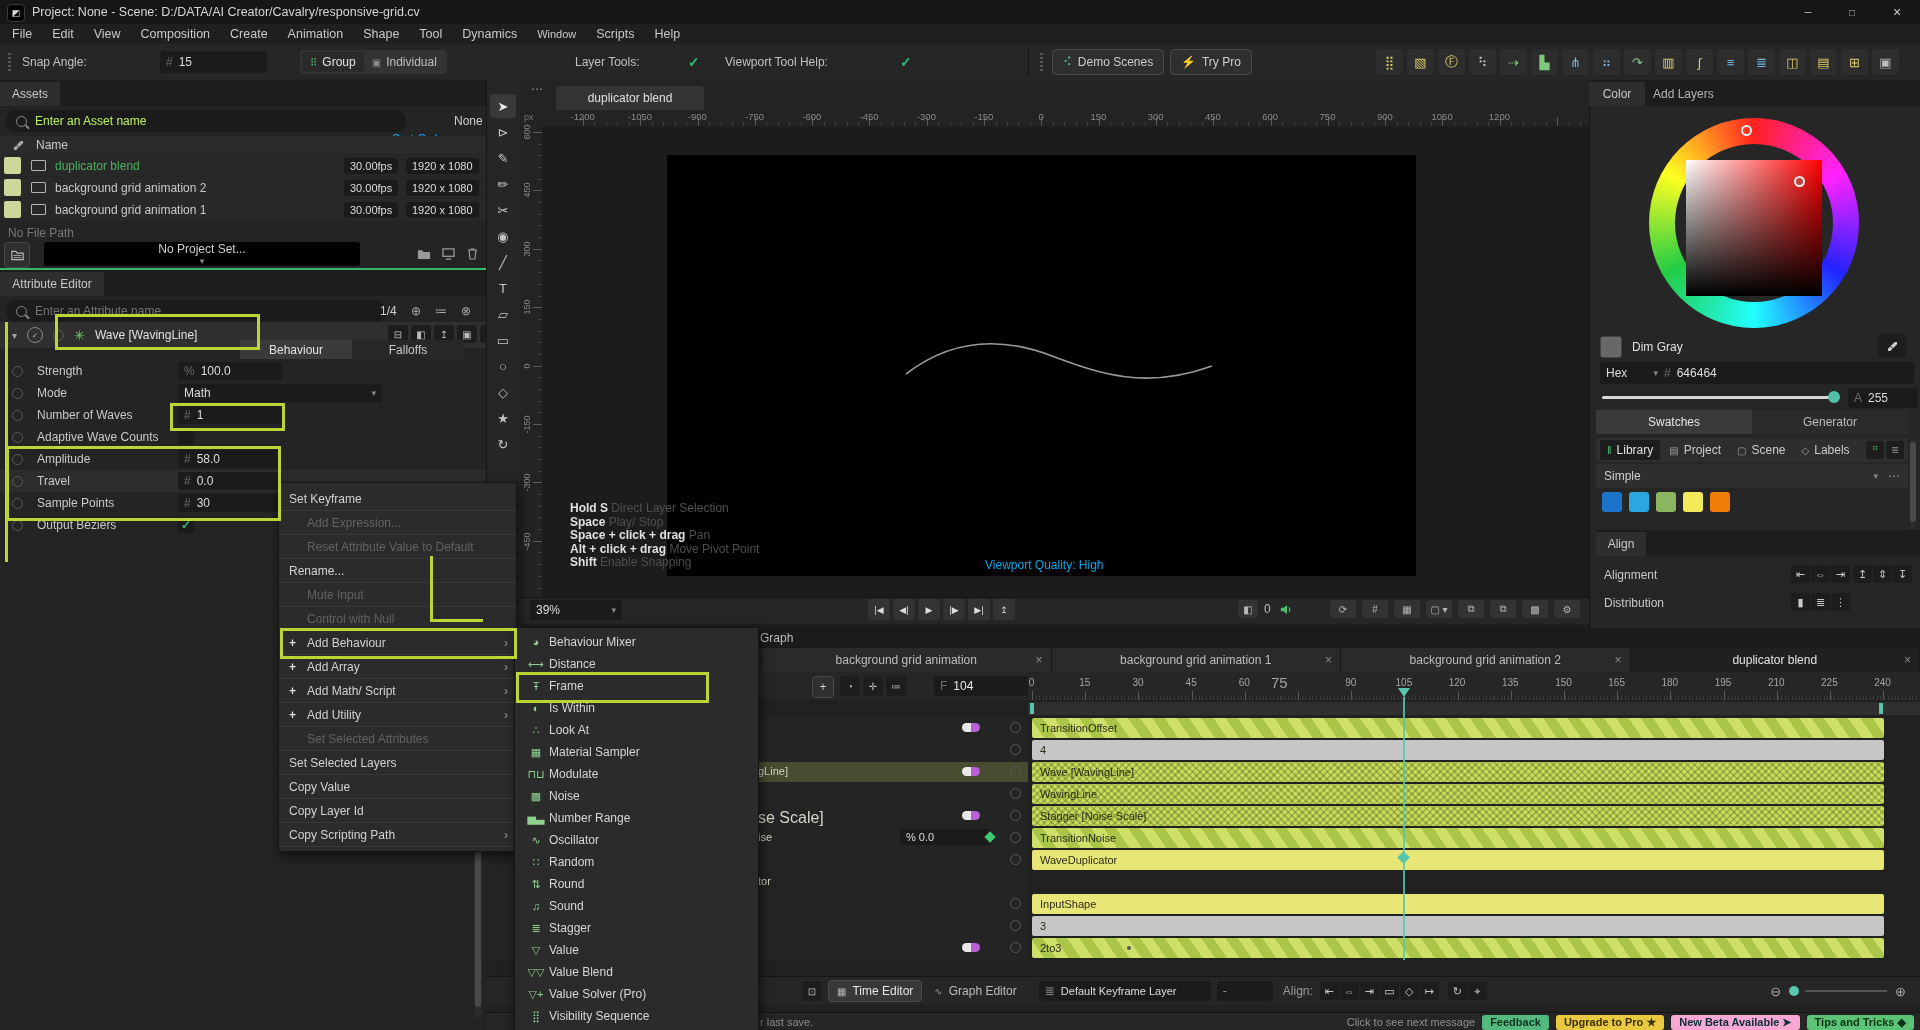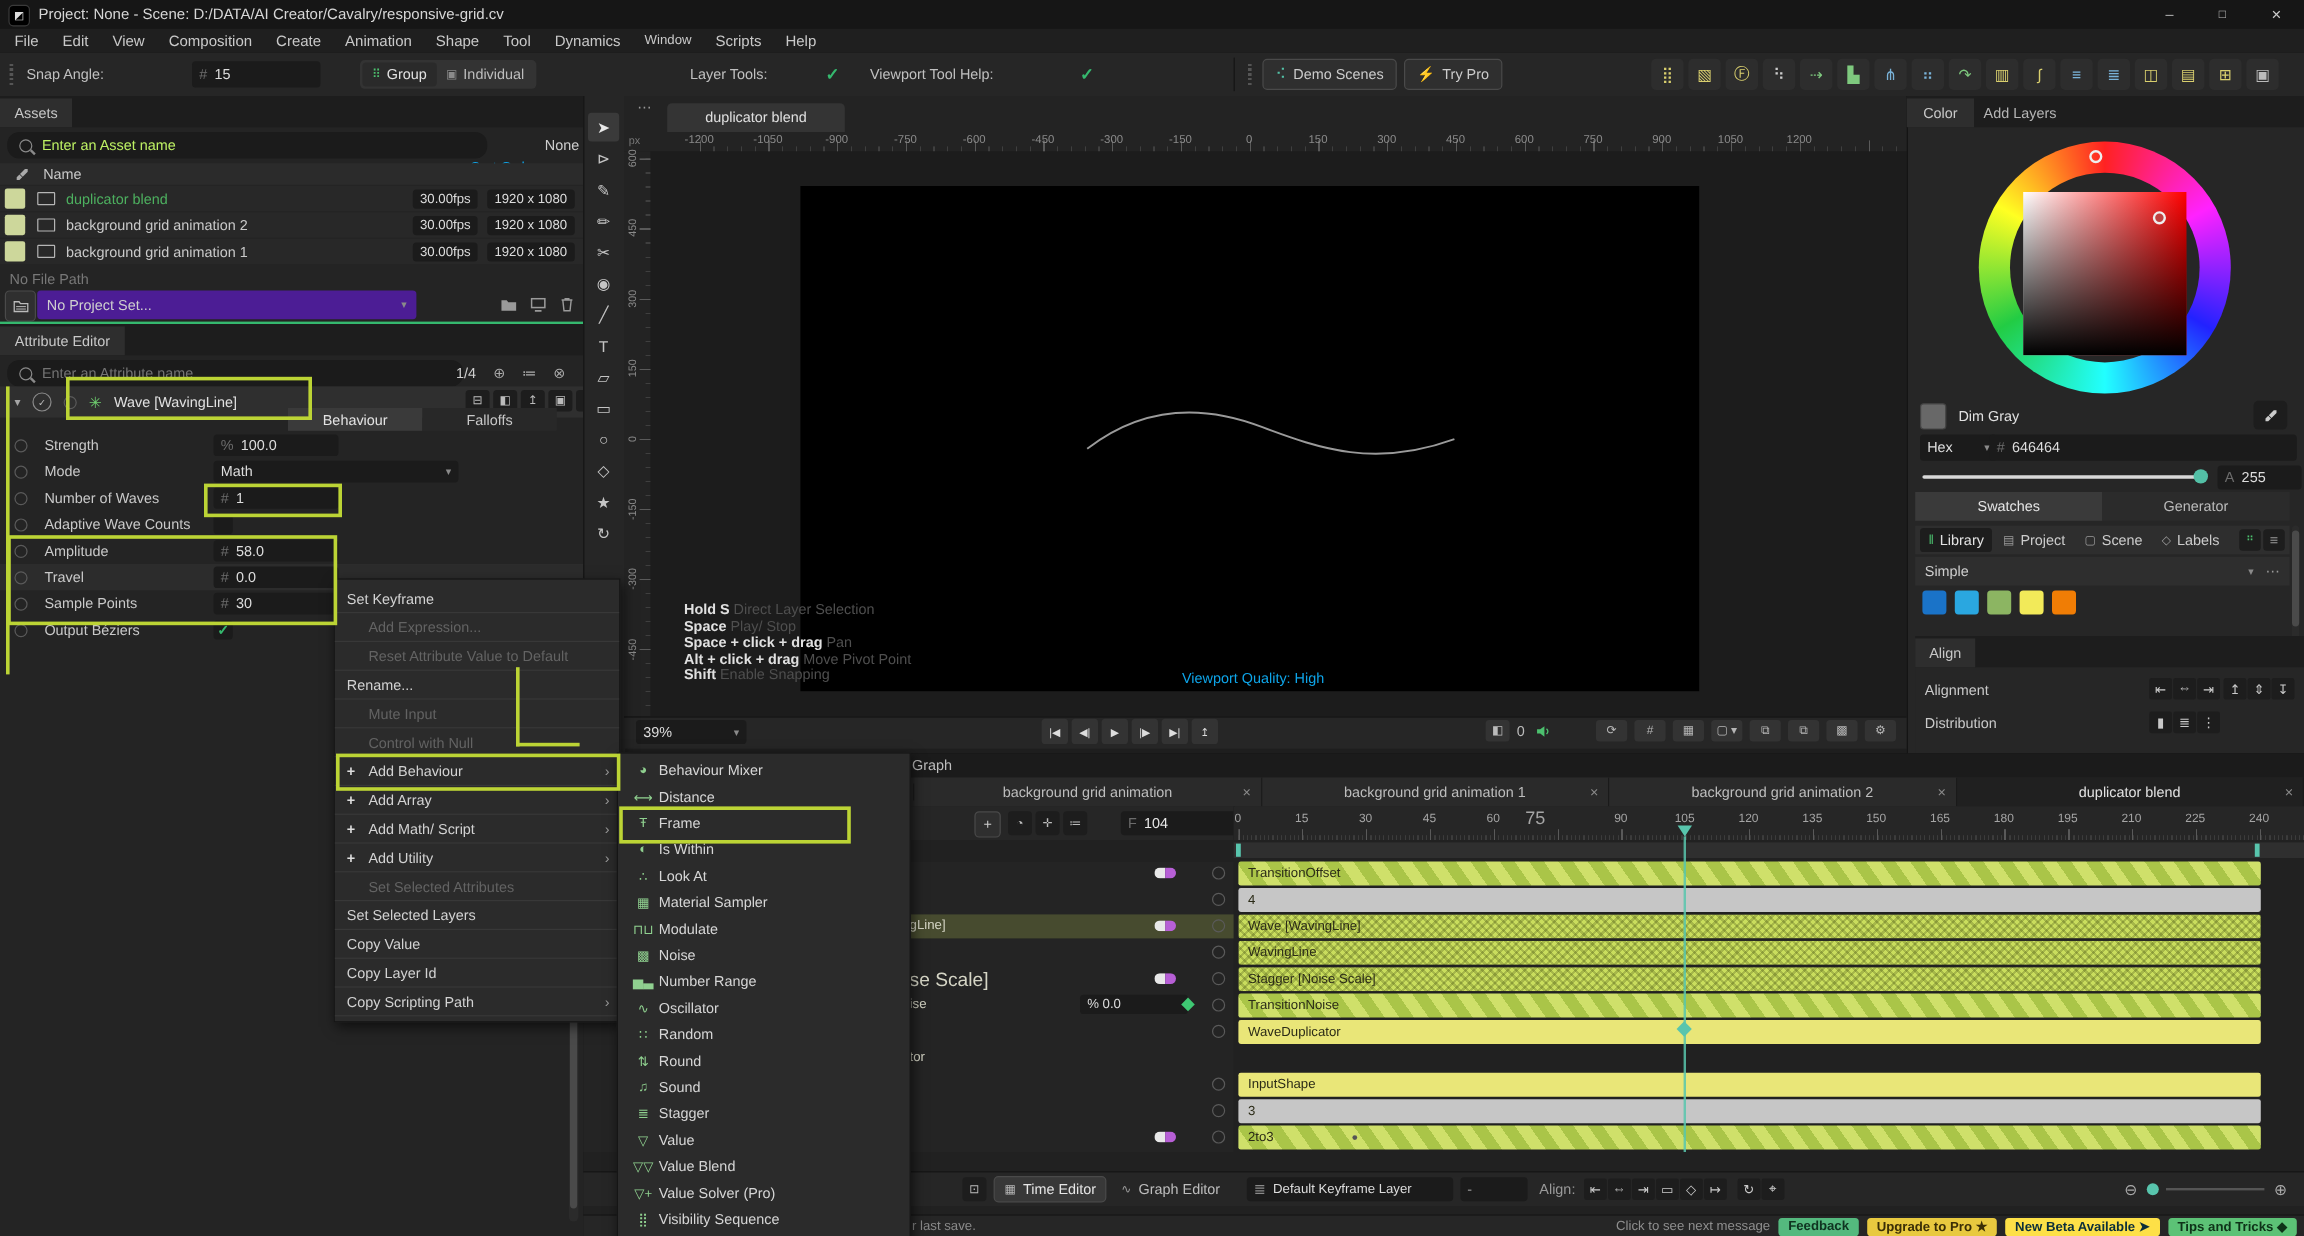--- a/index.html
+++ b/index.html
@@ -180,21 +180,21 @@
         <span class="field" style="position:absolute;left:406px;height:16px;font-size:11px;color:#ddd;">1920 x 1080</span>
       </div>
     </div>
   <div class="abs" style="left:8px;top:226px;color:#787878;">No File Path</div>
   <div class="abs btn" style="left:4px;top:242px;width:24px;height:24px;">
     <svg width="13" height="11" viewBox="0 0 16 12">
         <path d="M1 1h5l1.5 2H15v8H1z" fill="none" stroke="#bbb" stroke-width="1.4"></path>
         <path d="M3 6h10M3 8.5h10" stroke="#bbb"></path>
       </svg>
   </div>
-  <div class="abs flex" style="left:31px;top:242px;width:300px;height:24px;background:#4c1d95;border-radius:3px;padding:0 8px;">
+  <div class="abs flex" style="left:44px;top:242px;width:300px;height:24px;background:#000000;border-radius:3px;padding:0 8px;flex-direction:column;">
     <span style="flex:1;color:#cfcfcf;">No Project Set...</span>
     <span style="color:#8a8a8a;font-size:9px;">▾</span>
   </div>
   <div class="abs ico" style="left:414px;top:244px;width:20px;height:20px;">
     <svg width="14" height="11" viewBox="0 0 16 12">
         <path d="M1 1h5l1.5 2H15v8H1z" fill="#9a9a9a"></path>
       </svg>
   </div>
   <div class="abs ico" style="left:438px;top:244px;width:20px;height:20px;">
     <svg width="13" height="12" viewBox="0 0 14 13">
@@ -760,21 +760,21 @@
     <span class="ico" style="margin:0 14px 0 8px;color:#aaa;font-size:13px;">⊕</span>
   </div>
 
   <div class="abs flex" style="left:486px;top:1012px;width:1434px;height:18px;background:#262626;border-top:1px solid #141414;">
     <span style="margin-left:274px;color:#8a8a8a;font-size:11px;">r last save.</span>
     <span style="margin-left:auto;color:#8f8f8f;font-size:11px;">Click to see next message</span>
     <span class="flex" style="margin-right:6px;">
 
     <span class="sbbtn" style="background: rgb(84, 185, 126); color: rgb(15, 51, 32);">Feedback</span>
         <span class="sbbtn" style="background: rgb(232, 201, 63); color: rgb(58, 46, 6);">Upgrade to Pro ★</span>
-        <span class="sbbtn" style="background: #fde047; color: rgb(11, 46, 58);">New Beta Available ➤</span>
+        <span class="sbbtn" style="background: #f9a8d4; color: rgb(11, 46, 58);">New Beta Available ➤</span>
         <span class="sbbtn" style="background: rgb(92, 194, 118); color: rgb(14, 50, 24);">Tips and Tricks ◆</span>
       </span>
   </div>
 
   <div class="menu" style="left:278px;top:482px;width:237px;padding:4px 0;">
 
       <div class="mi">
 
         <span>Set Keyframe</span>
 

